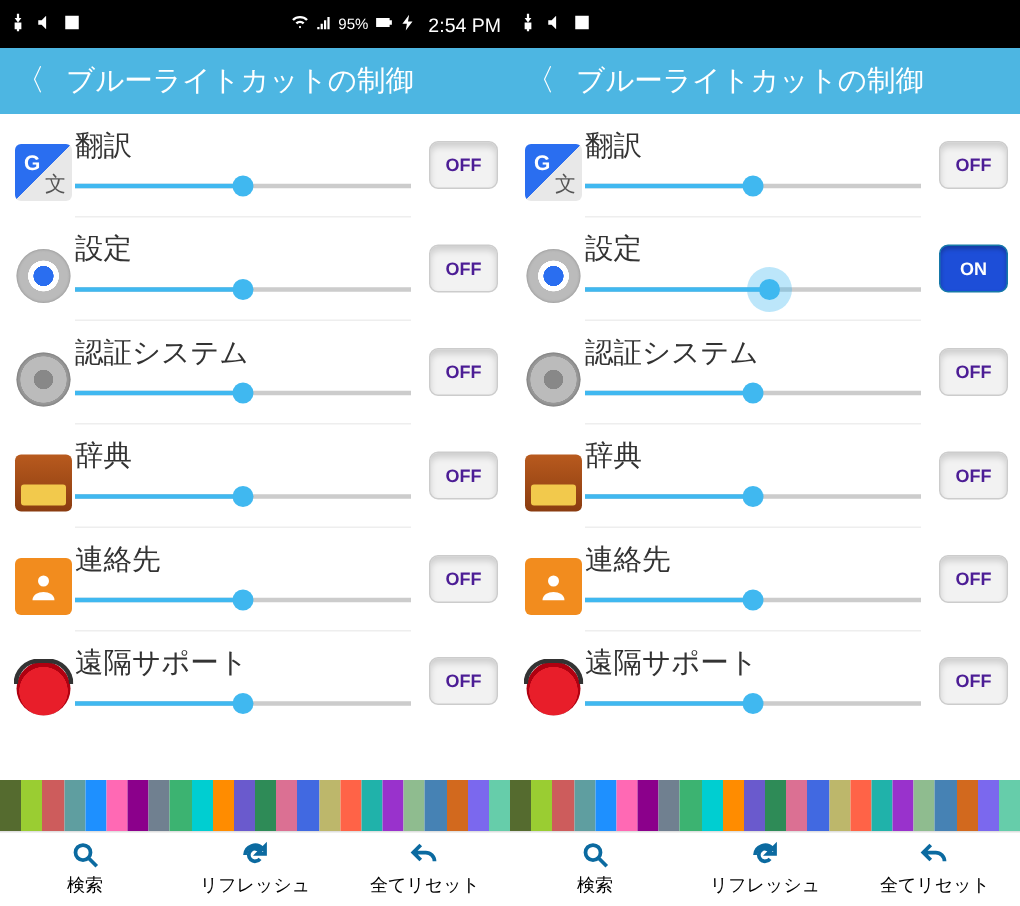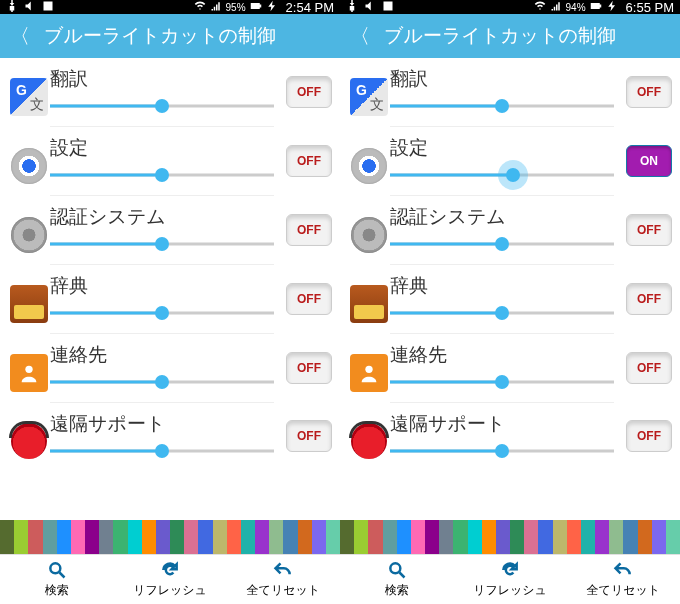--- a/index.html
+++ b/index.html
@@ -1,20 +1,20 @@
 <!DOCTYPE html>
 <html><head>
 <meta charset="utf-8">
 <style>
   * { margin: 0; padding: 0; box-sizing: border-box; font-family: sans-serif; }
   body { background: #fff; width: 680px; height: 604px; overflow: hidden; display: flex; }
   .screen { width: 340px; height: 604px; display: flex; flex-direction: column; position: relative; }
 
   
-  .status-bar { height: 14px; background: #000; color: #fff; display: flex; align-items: center; padding: 0 6px; font-size: 11px; }
+  .status-bar { height: 32px; background: #000; color: #fff; display: flex; align-items: center; padding: 0 6px; font-size: 11px; }
   .status-left { display: flex; gap: 6px; align-items: center; }
   .status-right { margin-left: auto; display: flex; gap: 4px; align-items: center; }
   .status-bar svg { width: 12px; height: 12px; fill: #fff; }
   .battery-text { font-size: 10px; }
   .time-text { font-size: 13px; margin-left: 4px; }
 
   
   .header { height: 44px; background: #4db6e2; color: #fff; display: flex; align-items: center; padding: 0 10px; gap: 14px; font-size: 19px; }
   .back-chevron { font-size: 20px; line-height: 1; }
 
@@ -25,22 +25,22 @@
   .app-icon { width: 42px; height: 42px; flex: 0 0 42px; display: flex; align-items: center; justify-content: center; }
   .app-main { flex: 1; display: flex; flex-direction: column; margin-left: 0; }
   .app-name { font-size: 19px; color: #333; margin-bottom: 6px; }
   .slider-area { padding-bottom: 12px; border-bottom: 1px solid #eee; margin-right: 8px; }
   .slider { position: relative; height: 16px; display: flex; align-items: center; }
   .track { position: absolute; left: 0; right: 0; height: 3px; background: #ccc; top: 50%; transform: translateY(-50%); }
   .track-fill { position: absolute; left: 0; height: 3px; background: #40b8f0; top: 50%; transform: translateY(-50%); }
   .thumb { position: absolute; width: 14px; height: 14px; background: #40b8f0; border-radius: 50%; top: 50%; transform: translate(-50%, -50%); }
   .thumb.glow::after { content: ""; position: absolute; left: 50%; top: 50%; width: 30px; height: 30px; background: rgba(64,184,240,0.35); border-radius: 50%; transform: translate(-50%, -50%); }
 
-  .toggle { width: 46px; height: 32px; flex: 0 0 46px; margin-left: 4px; display: flex; align-items: center; justify-content: center; font-size: 12px; font-weight: bold; color: #b91c1c; background: #f2f2f2; border: 1px solid #ccc; border-radius: 6px; box-shadow: inset 0 3px 4px rgba(0,0,0,0.15); cursor: pointer; align-self: center; margin-top: -10px; }
-  .toggle.on { background: #a21caf; color: #fff; border-color: #1578a8; box-shadow: inset 0 2px 3px rgba(0,0,0,0.25); }
+  .toggle { width: 46px; height: 32px; flex: 0 0 46px; margin-left: 4px; display: flex; align-items: center; justify-content: center; font-size: 12px; font-weight: bold; color: #4c1d95; background: #f2f2f2; border: 1px solid #ccc; border-radius: 6px; box-shadow: inset 0 3px 4px rgba(0,0,0,0.15); cursor: pointer; align-self: center; margin-top: -10px; }
+  .toggle.on { background: #1d4ed8; color: #fff; border-color: #1578a8; box-shadow: inset 0 2px 3px rgba(0,0,0,0.25); }
 
   
   .pixel-strip { height: 34px; display: flex; }
   .pixel-strip span { flex: 1; }
 
   
   .bottom-bar { height: 50px; background: #fff; display: flex; border-top: 1px solid #e0e0e0; }
   .bottom-item { flex: 1; display: flex; flex-direction: column; align-items: center; justify-content: center; font-size: 12px; gap: 2px; cursor: pointer; }
   .bottom-item svg { width: 20px; height: 20px; }
 
@@ -261,36 +261,20 @@
       <span><svg viewBox="0 0 16 16">
             <path d="M7 0h2v4h2l-3 4-3-4h2zM7 14h2v2H7z M5 8h6v6H5z"></path>
           </svg></span>
       <span><svg viewBox="0 0 16 16">
             <path d="M2 6h3l4-4v12l-4-4H2z"></path>
           </svg></span>
       <span><svg viewBox="0 0 16 16">
             <path d="M2 2h12v12H2z M4 10l2-3 2 2 3-4 1 5H4z"></path>
           </svg></span>
     </div>
-    <div class="status-right">
-      <span><svg viewBox="0 0 16 16">
-            <path d="M8 13a1 1 0 100-2 1 1 0 000 2zM4 8a6 6 0 018 0l-1.5 1.5a4 4 0 00-5 0zM1 5a10 10 0 0114 0l-1.5 1.5a8 8 0 00-11 0z"></path>
-          </svg></span>
-      <span><svg viewBox="0 0 16 16">
-            <path d="M2 12h2v2H2zm3-3h2v5H5zm3-3h2v8H8zm3-3h2v11h-2z"></path>
-          </svg></span>
-      <span class="battery-text">94%</span>
-      <span><svg viewBox="0 0 16 16">
-            <path d="M1 4h12v8H1z M13 6h2v4h-2z"></path>
-          </svg></span>
-      <span><svg viewBox="0 0 16 16">
-            <path d="M9 1L3 9h4l-1 6 6-8H8z"></path>
-          </svg></span>
-      <span class="time-text">6:55 PM</span>
-    </div>
     </div>
     <div class="header">
     <span class="back-chevron">〈</span>
     <span>ブルーライトカットの制御</span>
     </div>
     <div class="list">
       <div class="row">
       <div class="app-icon">
           <div class="ic-translate"></div>
         </div>

